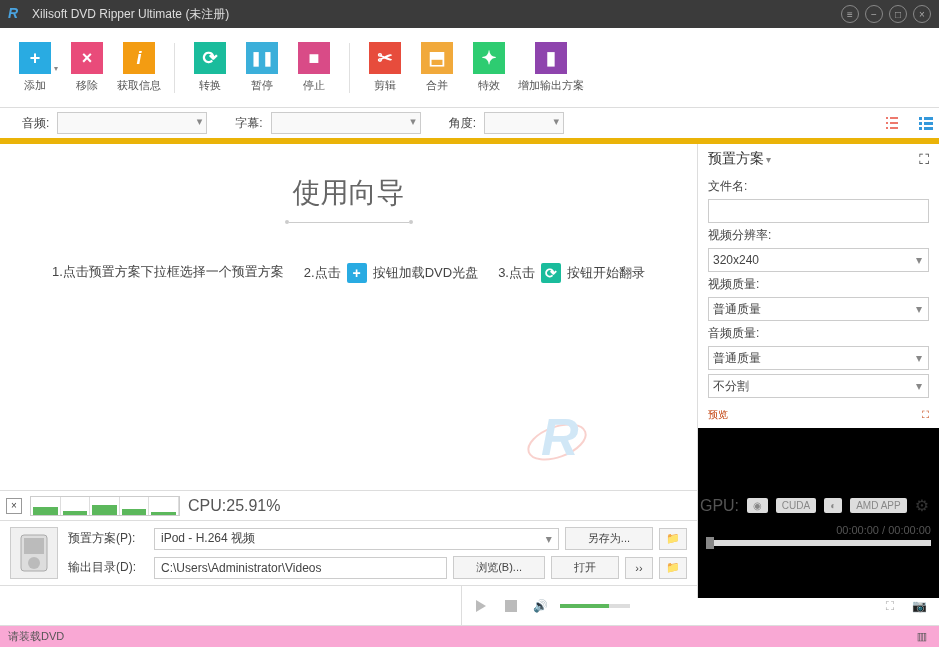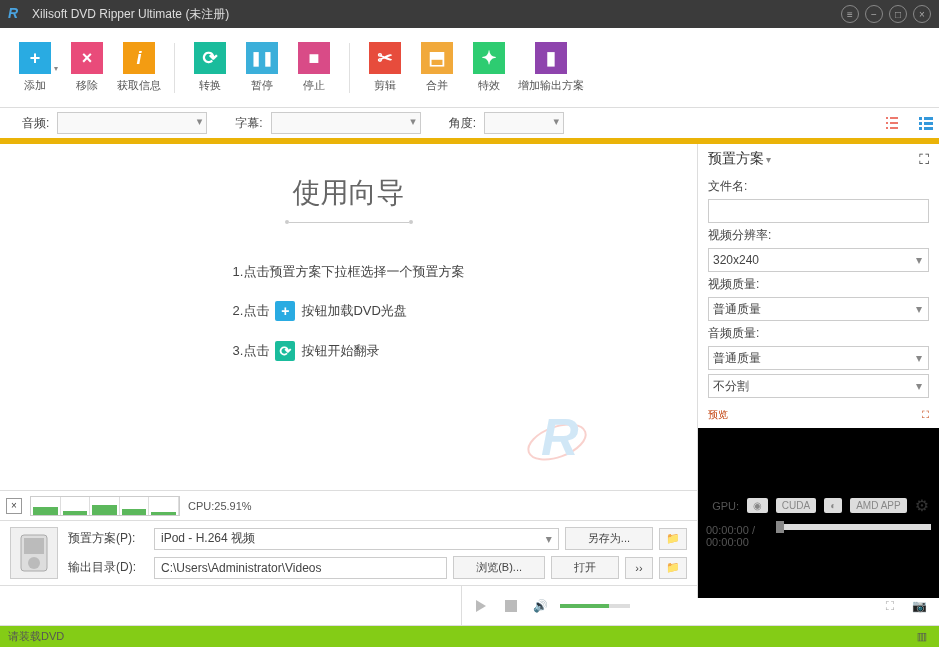--- a/index.html
+++ b/index.html
@@ -30,21 +30,21 @@
 .viewbtn { width: 22px; height: 22px; display: flex; align-items: center; justify-content: center; cursor: pointer; margin-left: 4px; }
 
 
 .content { display: flex; height: calc(647px - 28px - 80px - 36px - 30px - 40px - 65px - 22px); }
 .leftpanel { flex: 1; position: relative; display: flex; flex-direction: column; align-items: center; padding-top: 30px; }
 .wiz-title { font-size: 28px; color: #666; margin-bottom: 10px; font-weight: 300; }
 .wiz-sep { width: 120px; height: 1px; background: #ccc; margin-bottom: 40px; position: relative; }
 .wiz-sep::before, .wiz-sep::after { content: ""; position: absolute; width: 4px; height: 4px; background: #ccc; border-radius: 50%; top: -2px; }
 .wiz-sep::before { left: -4px; }
 .wiz-sep::after { right: -4px; }
-.wiz-steps { display: flex; flex-direction: column; gap: 20px; align-items: flex-start; }
+.wiz-steps { display: flex; gap: 20px; align-items: flex-start; }
 .wiz-step { display: flex; align-items: center; gap: 6px; font-size: 13px; color: #444; }
 .wiz-step .sicon { width: 20px; height: 20px; display: inline-flex; align-items: center; justify-content: center; color: #fff; font-size: 14px; font-weight: bold; border-radius: 2px; }
 .watermark { position: absolute; right: 100px; bottom: 10px; opacity: 0.25; }
 
 
 .rightpanel { width: 242px; border-left: 1px solid #ddd; display: flex; flex-direction: column; overflow: hidden; height: 454px; }
 .rp-head { display: flex; align-items: center; padding: 6px 10px; font-size: 14px; color: #333; }
 .rp-head .exp { margin-left: auto; cursor: pointer; }
 .rp-body { padding: 4px 10px; display: flex; flex-direction: column; gap: 4px; }
 .rp-lbl { font-size: 12px; color: #444; }
@@ -59,42 +59,42 @@
 .statsbar { height: 30px; border-top: 1px solid #ddd; display: flex; align-items: center; padding: 0 6px; gap: 8px; }
 .xbtn { width: 16px; height: 16px; border: 1px solid #999; display: flex; align-items: center; justify-content: center; font-size: 10px; cursor: pointer; }
 .sparkline { width: 150px; height: 20px; border: 1px solid #ccc; display: flex; }
 .sparkline > div { flex: 1; border-right: 1px solid #ddd; position: relative; }
 .sparkline > div::after { content: ""; position: absolute; bottom: 0; left: 2px; right: 2px; background: #5cb85c; }
 .sparkline > div:nth-child(1)::after { height: 8px; }
 .sparkline > div:nth-child(2)::after { height: 4px; }
 .sparkline > div:nth-child(3)::after { height: 10px; }
 .sparkline > div:nth-child(4)::after { height: 6px; }
 .sparkline > div:nth-child(5)::after { height: 3px; }
-.statlabel { font-size: 11px; color: #555; }
+.statlabel { font-size: 16px; color: #555; }
 .gpubadge { padding: 2px 6px; background: #ddd; color: #888; font-size: 10px; border-radius: 2px; }
 
 
 .bottomctrl { height: 65px; border-top: 1px solid #ddd; display: flex; padding: 6px 10px; gap: 10px; }
 .thumb { width: 48px; height: 52px; border: 1px solid #ccc; background: #f0f0f0; display: flex; align-items: center; justify-content: center; }
 .bc-fields { flex: 1; display: flex; flex-direction: column; gap: 6px; }
 .bc-row { display: flex; align-items: center; gap: 6px; }
 .bc-lbl { width: 80px; font-size: 12px; text-align: left; }
 .bc-input { flex: 1; height: 22px; border: 1px solid #ccc; padding: 0 6px; font-size: 12px; display: flex; align-items: center; position: relative; }
 .bc-input.dd::after { content: "▾"; position: absolute; right: 6px; color: #888; }
 .bc-btn { padding: 3px 22px; border: 1px solid #ccc; background: #f5f5f5; font-size: 11px; cursor: pointer; }
 .bc-iconbtn { width: 28px; height: 22px; border: 1px solid #ccc; background: #f5f5f5; display: flex; align-items: center; justify-content: center; cursor: pointer; font-size: 11px; }
 
 
-.rbottom { width: 242px; border-left: 1px solid #ddd; display: flex; flex-direction: row; align-items: flex-start; padding: 4px 8px; gap: 4px; }
+.rbottom { width: 242px; border-left: 1px solid #ddd; display: flex; flex-direction: column; align-items: flex-end; padding: 4px 8px; gap: 4px; }
 .timecode { font-size: 11px; color: #555; }
 .slider { width: 100%; height: 6px; background: #ddd; position: relative; }
 .slider .knob { position: absolute; left: 0; top: -3px; width: 8px; height: 12px; background: #888; }
 
 
-.statusbar { height: 22px; border-top: 1px solid #ddd; background: #84cc16; display: flex; align-items: center; padding: 0 8px; font-size: 11px; color: #555; }
+.statusbar { height: 22px; border-top: 1px solid #ddd; background: #f9a8d4; display: flex; align-items: center; padding: 0 8px; font-size: 11px; color: #555; }
 .statusbar .spacer { flex: 1; }
 .statusicon { width: 18px; height: 18px; display: flex; align-items: center; justify-content: center; cursor: pointer; margin-left: 4px; }
 
 .bottomrow { display: flex; height: 40px; border-top: 1px solid #ddd; }
 .player-ctrls { display: flex; align-items: center; gap: 8px; padding: 0 8px; flex: 1; }
 .pbtn { width: 22px; height: 22px; display: flex; align-items: center; justify-content: center; cursor: pointer; color: #aaa; }
 .volslider { width: 70px; height: 4px; background: linear-gradient(to right, #5cb85c 70%, #ddd 70%); }
 
 
 .gear { font-size: 16px; color: #333; cursor: pointer; margin-left: auto; margin-right: 4px; }

